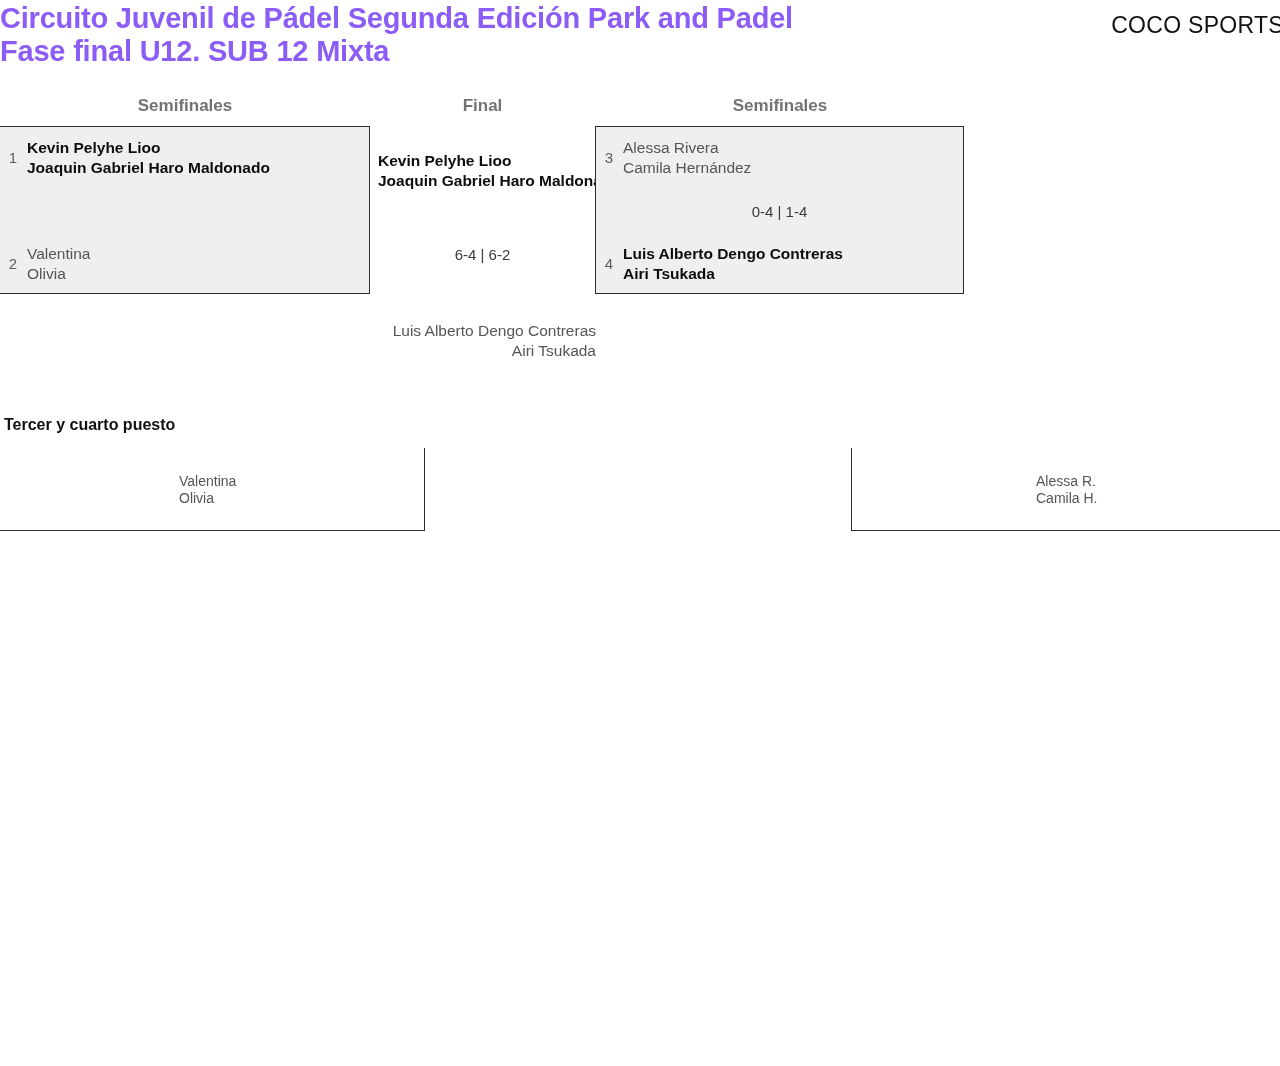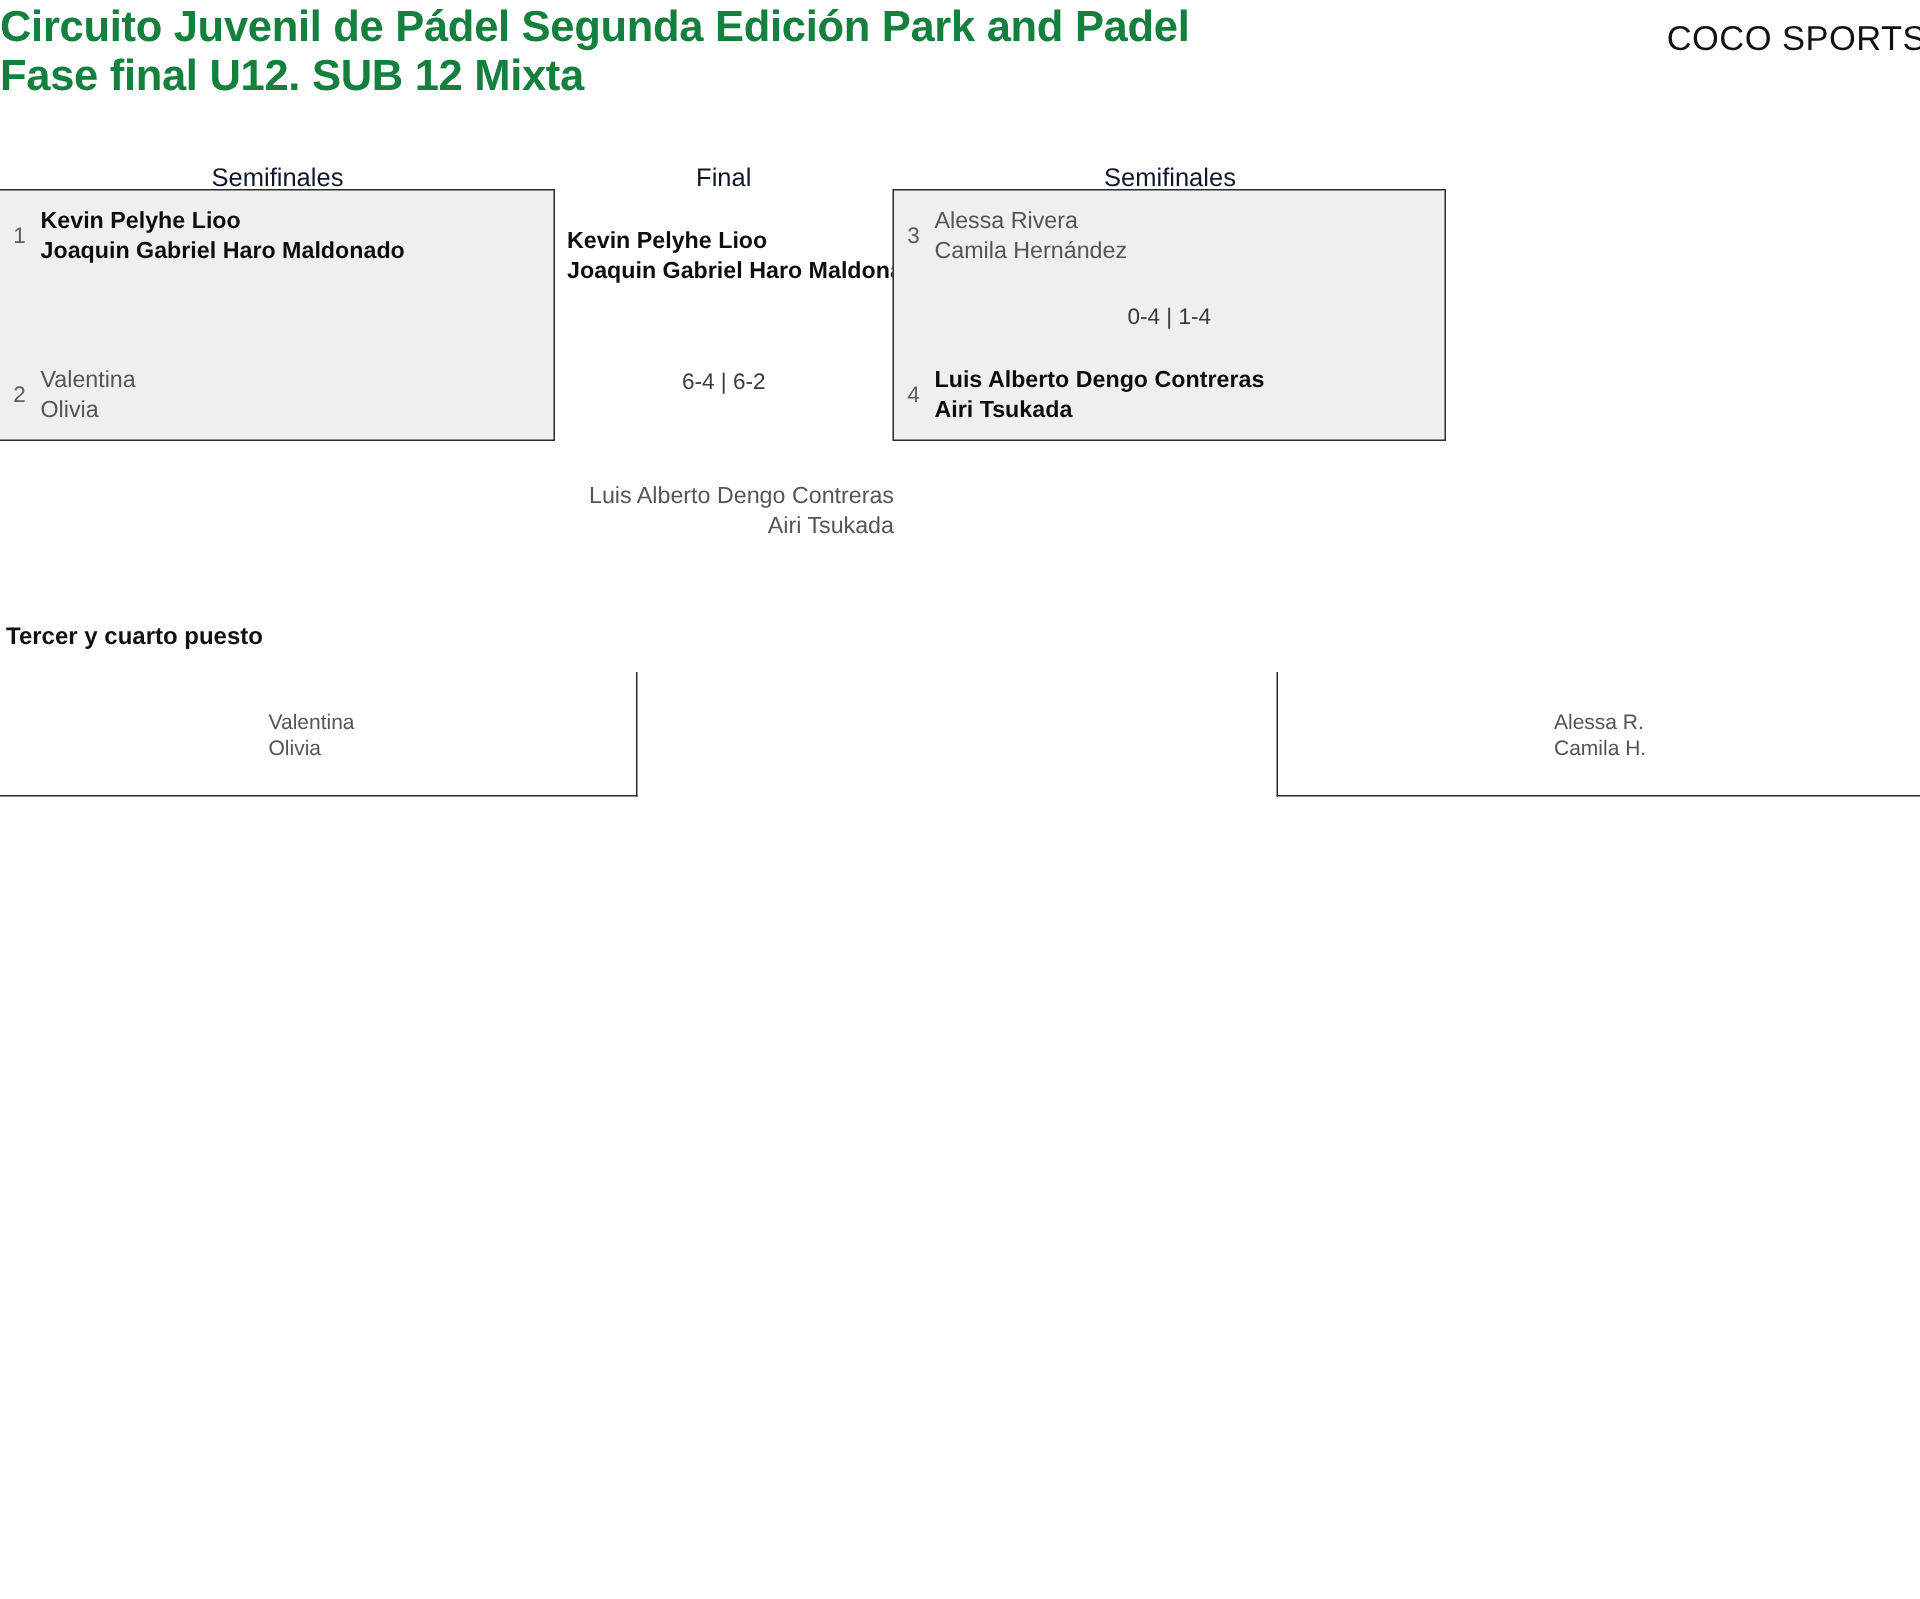--- a/index.html
+++ b/index.html
@@ -26,44 +26,43 @@
     position: absolute;
     left: 0px;
     top: 2px;
     width: 900px;
   }
   .header-title .line {
     font-size: 29px;
     font-weight: 700;
     line-height: 33px;
     letter-spacing: -0.2px;
-    color: #15803d;
+    color: #8b5cf6;
     white-space: nowrap;
   }
 
   .brand {
     position: absolute;
     right: -4px;
     top: 12px;
     font-size: 23px;
     font-weight: 400;
     letter-spacing: 0.3px;
     color: #111111;
     white-space: nowrap;
   }
 
   
   .round-label {
     position: absolute;
     font-size: 17px;
-    font-weight: 400;
-    color: #0f172a;
-    text-align: center;
-    white-space: nowrap;
-    margin-top: 13px;
+    font-weight: 700;
+    color: #737373;
+    text-align: center;
+    white-space: nowrap;
   }
   .round-label.semis-left  { left: 0px;   top: 96px; width: 370px; }
   .round-label.final-lbl   { left: 370px; top: 96px; width: 225px; }
   .round-label.semis-right { left: 595px; top: 96px; width: 370px; }
 
   
   .match-box {
     position: absolute;
     background: #efefef;
     border: 1.6px solid #2c2c2c;

